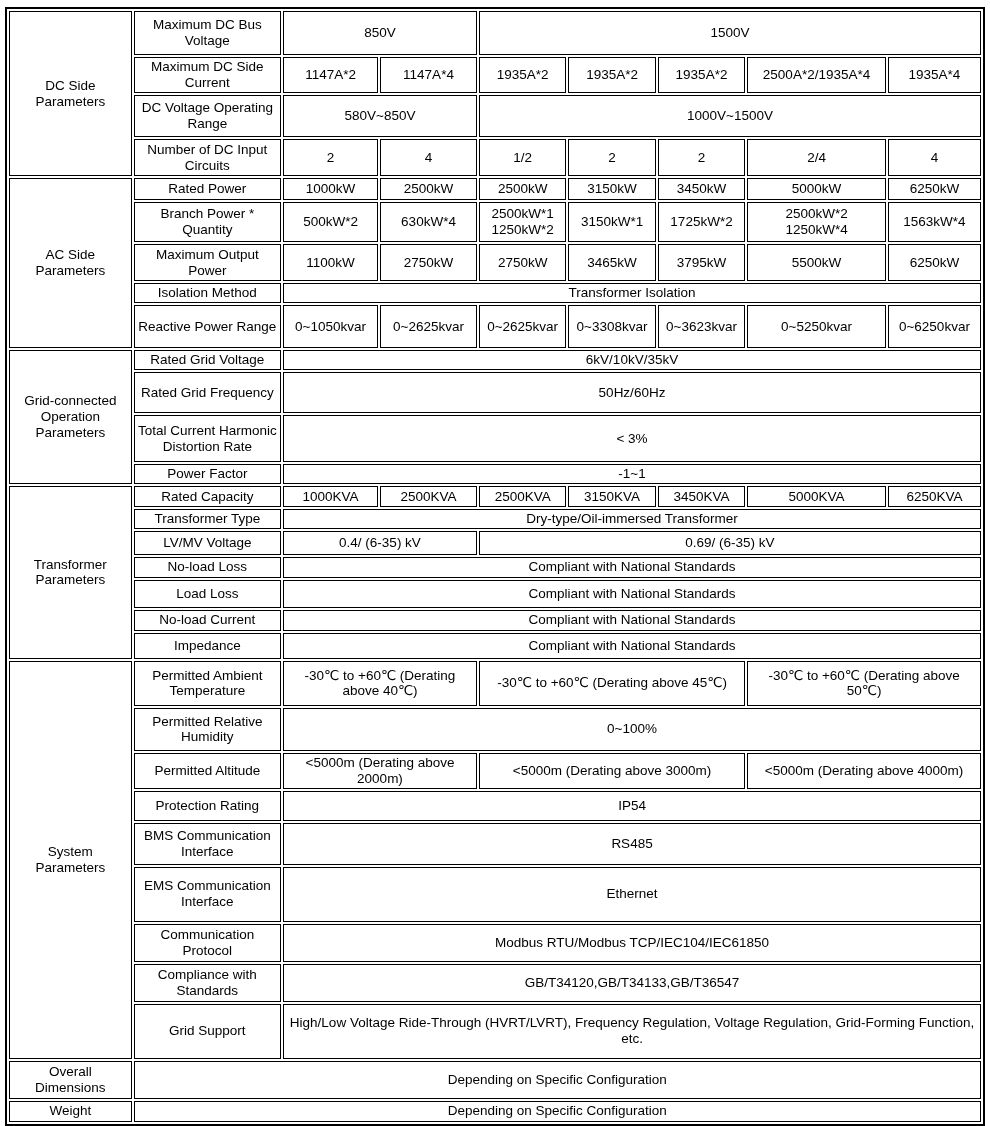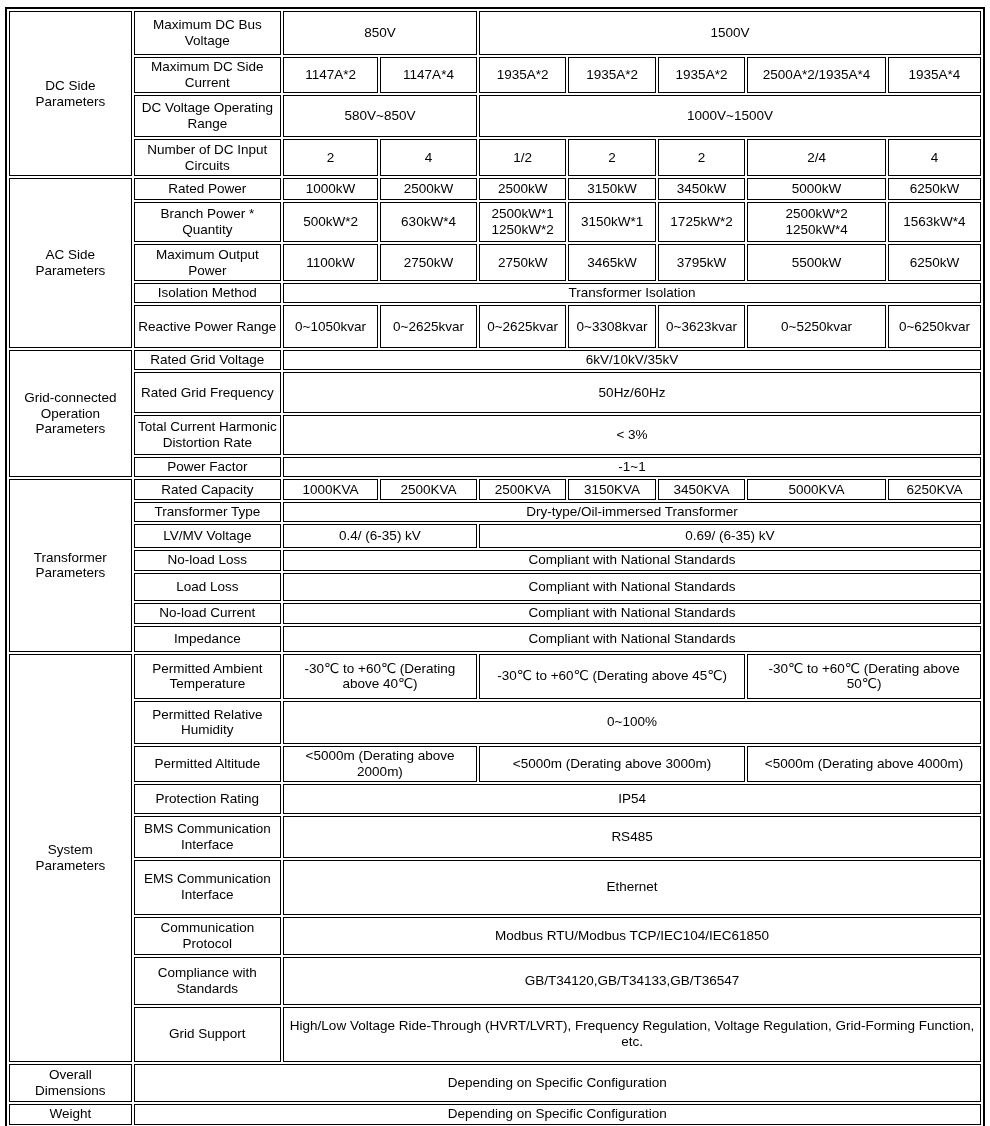--- a/index.html
+++ b/index.html
@@ -133,21 +133,21 @@
         </tr>
         <tr style="height: 20px;">
           <td rowspan="4">Grid-connected Operation Parameters</td>
           <td>Rated Grid Voltage</td>
           <td colspan="7">6kV/10kV/35kV</td>
         </tr>
         <tr style="height: 41px;">
           <td>Rated Grid Frequency</td>
           <td colspan="7">50Hz/60Hz</td>
         </tr>
-        <tr style="height: 40px; border-radius: 10px;">
+        <tr style="height: 47px; border-radius: 10px;">
           <td>Total Current Harmonic Distortion Rate</td>
           <td colspan="7">&lt; 3%</td>
         </tr>
         <tr style="height: 20px;">
           <td>Power Factor</td>
           <td colspan="7">-1~1</td>
         </tr>
         <tr style="height: 21px;">
           <td rowspan="7">Transformer Parameters</td>
           <td>Rated Capacity</td>
@@ -210,21 +210,21 @@
           <td colspan="7">RS485</td>
         </tr>
         <tr style="height: 55px;">
           <td>EMS Communication Interface</td>
           <td colspan="7">Ethernet</td>
         </tr>
         <tr style="height: 38px;">
           <td>Communication Protocol</td>
           <td colspan="7">Modbus RTU/Modbus TCP/IEC104/IEC61850</td>
         </tr>
-        <tr style="height: 48px;">
+        <tr style="height: 38px;">
           <td>Compliance with Standards</td>
           <td colspan="7">GB/T34120,GB/T34133,GB/T36547</td>
         </tr>
         <tr style="height: 55px;">
           <td>Grid Support</td>
           <td colspan="7">High/Low Voltage Ride-Through (HVRT/LVRT), Frequency Regulation, Voltage Regulation, Grid-Forming Function, etc.</td>
         </tr>
         <tr style="height: 38px;">
           <td>Overall Dimensions</td>
           <td colspan="8">Depending on Specific Configuration</td>

